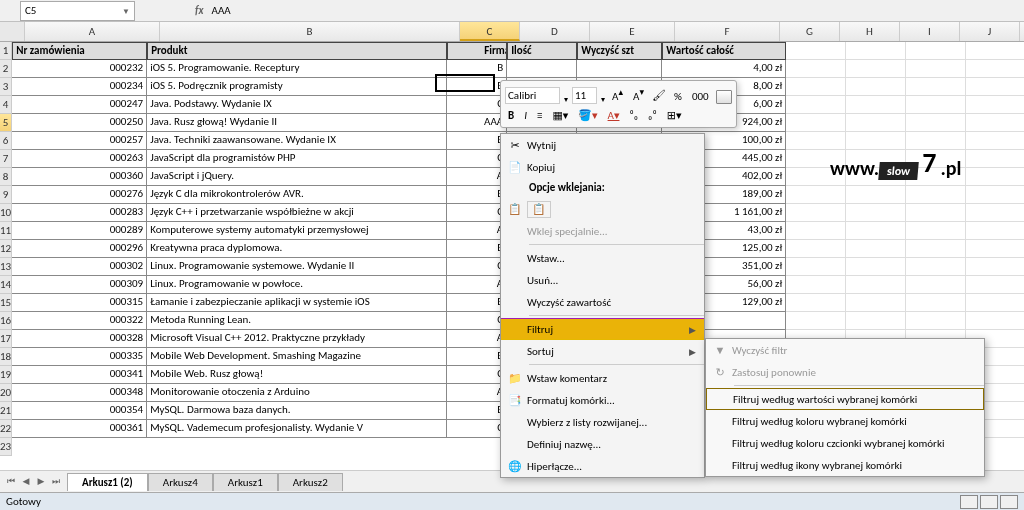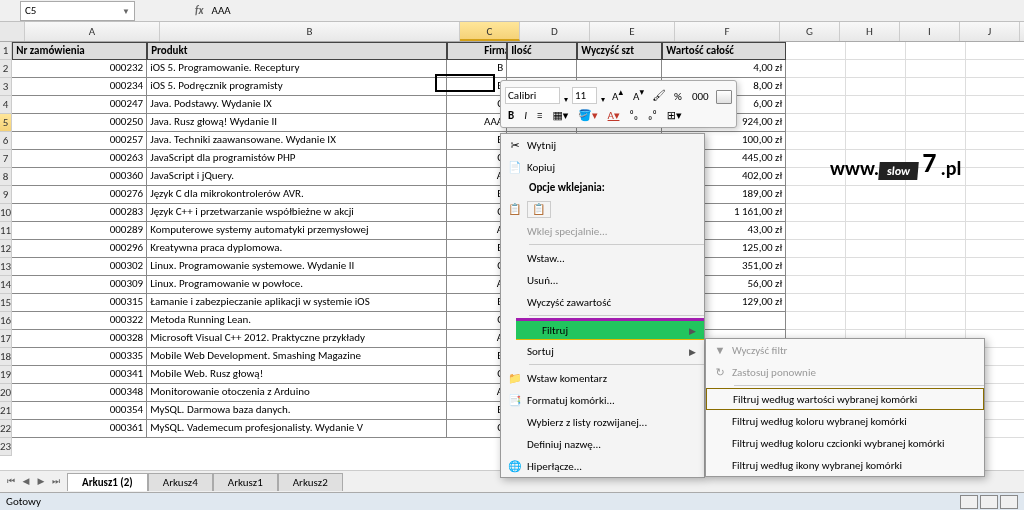--- a/index.html
+++ b/index.html
@@ -46,21 +46,21 @@
     .mini-toolbar { position: absolute; left: 500px; top: 80px; background: #f8f8f8; border: 1px solid #aaa; border-radius: 3px; padding: 2px; box-shadow: 2px 2px 6px rgba(0,0,0,0.2); z-index: 20; }
     .mini-row { display: flex; align-items: flex-end; gap: 4px; padding: 2px; }
     .mini-item { padding: 1px 3px; font-size: 11px; cursor: pointer; }
     .mini-font { width: 55px; border: 1px solid #ccc; background: #fff; padding: 1px 2px; }
     .mini-size { width: 25px; border: 1px solid #ccc; background: #fff; padding: 1px 2px; }
     .mini-icon { width: 16px; height: 16px; display: inline-flex; align-items: center; justify-content: center; }
     .block-icon { width: 16px; height: 14px; background: linear-gradient(#fff, #e0e0e0); border: 1px solid #888; border-radius: 1px; }
     
     .context-menu { position: absolute; left: 500px; top: 133px; width: 205px; background: #f4f4f4; border: 1px solid #999; box-shadow: 2px 2px 8px rgba(0,0,0,0.3); z-index: 20; }
     .cm-item { display: flex; align-items: center; height: 22px; padding: 0 8px 0 2px; font-size: 11px; cursor: pointer; }
-    .cm-item.highlighted { background: #22c55e; border-top: 3px solid #a21caf; border-bottom: 1px solid #e5b800; margin-left: 15px; }
+    .cm-item.highlighted { background: #eab308; border-top: 1px solid #a21caf; border-bottom: 1px solid #e5b800; }
     .cm-icon { width: 24px; display: inline-flex; align-items: center; justify-content: center; }
     .cm-label { flex: 1; }
     .cm-arrow { font-size: 9px; color: #555; }
     .cm-sep { height: 1px; background: #ccc; margin: 2px 0 2px 28px; }
     .cm-group-label { font-weight: bold; padding-left: 28px; height: 20px; line-height: 20px; font-size: 11px; }
     .cm-disabled { color: #999; }
     
     .submenu { position: absolute; left: 705px; top: 338px; width: 280px; background: #f8f8f8; border: 1px solid #999; box-shadow: 2px 2px 8px rgba(0,0,0,0.3); z-index: 21; }
     
     .logo { position: absolute; left: 830px; top: 145px; font-size: 20px; font-weight: bold; display: flex; align-items: flex-end; z-index: 3; }

